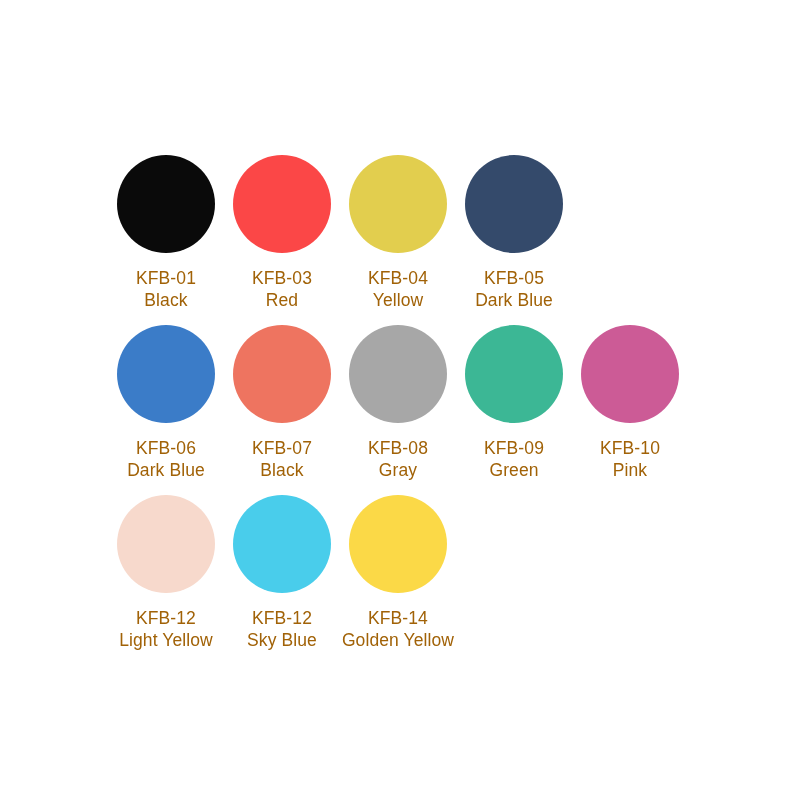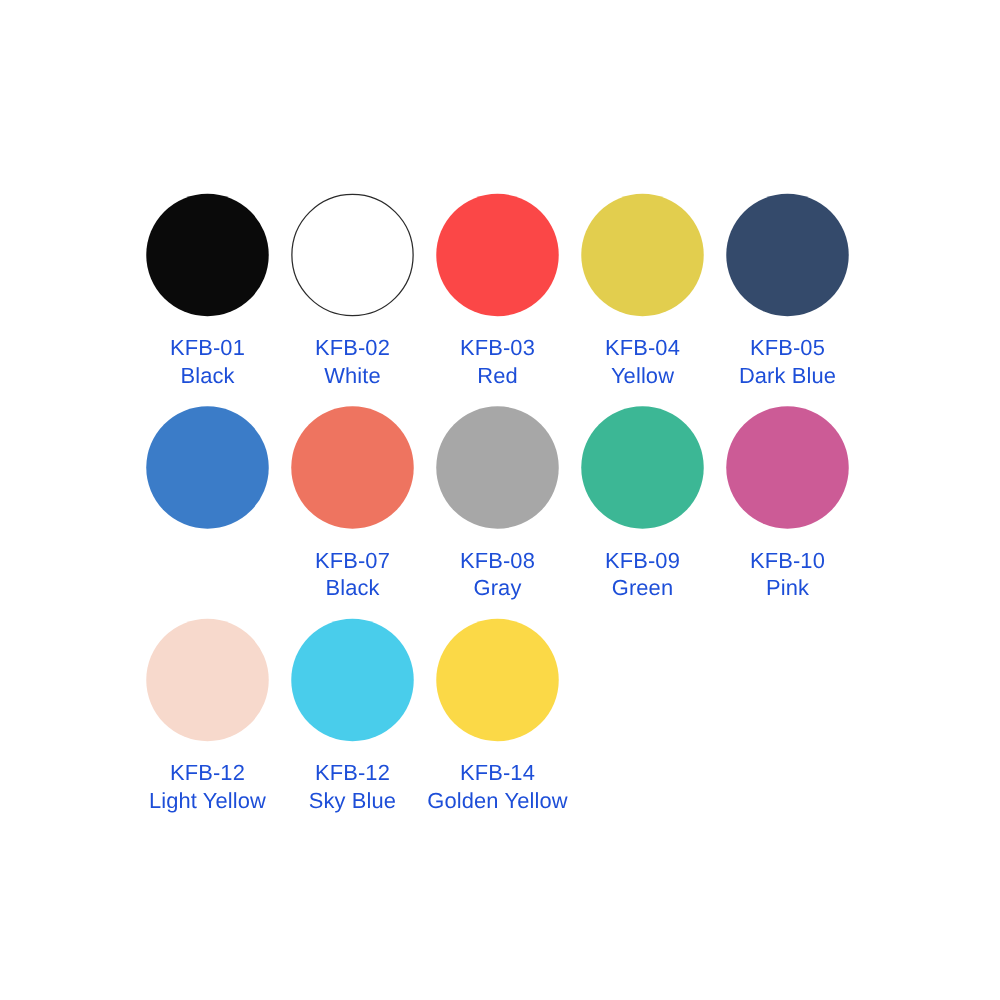--- a/index.html
+++ b/index.html
@@ -55,21 +55,21 @@
     background: #cccccc;
   }
 
   .swatch-circle.outlined {
     border: 1px solid #2b2b2b;
   }
 
   .swatch-caption {
     margin-top: 14px;
     text-align: center;
-    color: #1d4ed8;
+    color: #a16207;
     font-size: 17.5px;
     line-height: 22px;
     letter-spacing: 0.1px;
     white-space: nowrap;
   }
 
   .swatch-code {
     display: block;
   }
 
@@ -84,27 +84,20 @@
   <div class="swatch-grid" id="swatch-grid">
       <div class="swatch-row">
         <div class="swatch-cell">
           <div class="swatch-circle" style="background: rgb(10, 10, 10);"></div>
           <div class="swatch-caption">
             <span class="swatch-code">KFB-01</span>
             <span class="swatch-name">Black</span>
           </div>
         </div>
         <div class="swatch-cell">
-          <div class="swatch-circle outlined" style="background: rgb(255, 255, 255);"></div>
-          <div class="swatch-caption">
-            <span class="swatch-code">KFB-02</span>
-            <span class="swatch-name">White</span>
-          </div>
-        </div>
-        <div class="swatch-cell">
           <div class="swatch-circle" style="background: rgb(251, 71, 71);"></div>
           <div class="swatch-caption">
             <span class="swatch-code">KFB-03</span>
             <span class="swatch-name">Red</span>
           </div>
         </div>
         <div class="swatch-cell">
           <div class="swatch-circle" style="background: rgb(226, 206, 78);"></div>
           <div class="swatch-caption">
             <span class="swatch-code">KFB-04</span>
@@ -115,20 +108,24 @@
           <div class="swatch-circle" style="background: rgb(52, 74, 107);"></div>
           <div class="swatch-caption">
             <span class="swatch-code">KFB-05</span>
             <span class="swatch-name">Dark Blue</span>
           </div>
         </div>
       </div>
       <div class="swatch-row">
         <div class="swatch-cell">
           <div class="swatch-circle" style="background: rgb(59, 124, 200);"></div>
+          <div class="swatch-caption">
+            <span class="swatch-code">KFB-06</span>
+            <span class="swatch-name">Dark Blue</span>
+          </div>
         </div>
         <div class="swatch-cell">
           <div class="swatch-circle" style="background: rgb(238, 116, 96);"></div>
           <div class="swatch-caption">
             <span class="swatch-code">KFB-07</span>
             <span class="swatch-name">Black</span>
           </div>
         </div>
         <div class="swatch-cell">
           <div class="swatch-circle" style="background: rgb(167, 167, 167);"></div>

